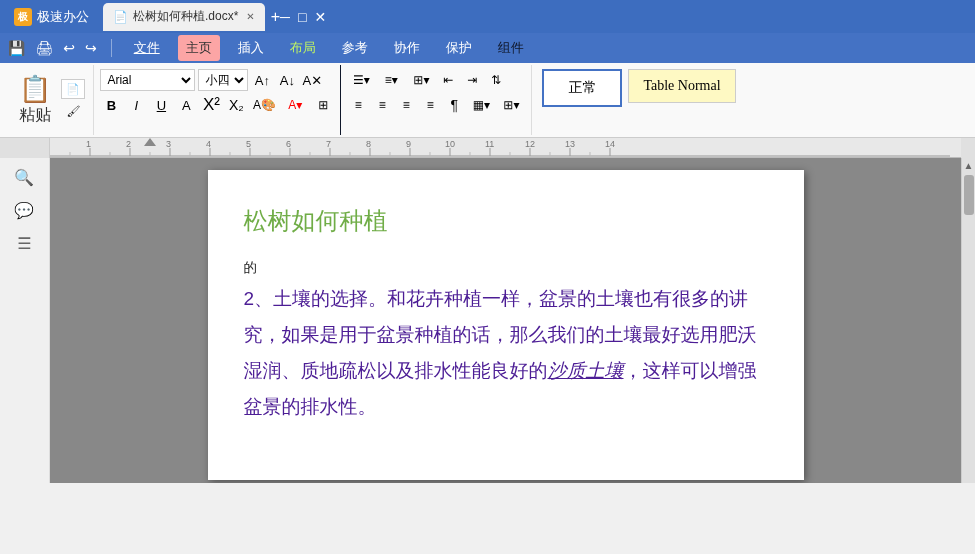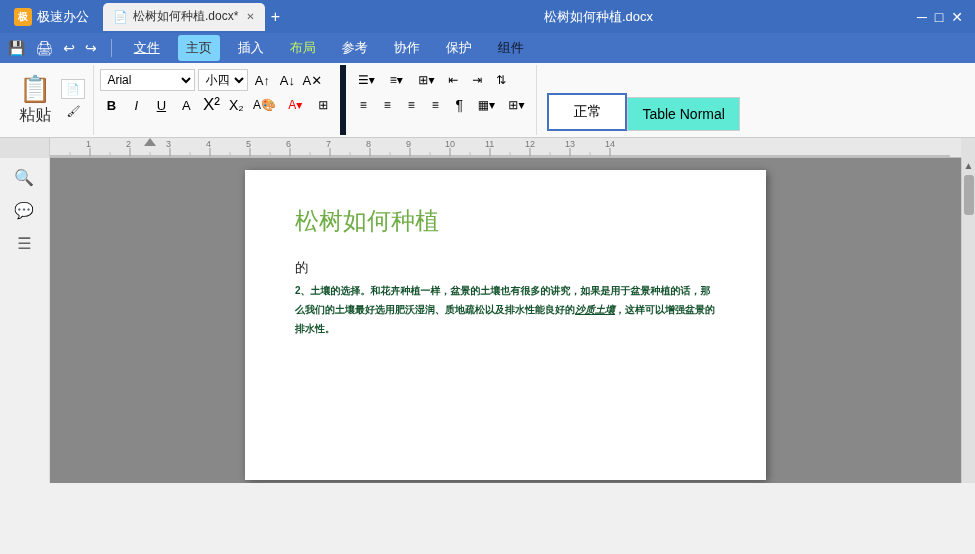--- a/index.html
+++ b/index.html
@@ -15,37 +15,36 @@
       <div style="width:18px;height:18px;background:#f5a623;border-radius:3px;display:flex;align-items:center;justify-content:center;font-size:10px;color:white;font-weight:bold;">极</div>
       <span>极速办公</span>
     </div>
     <div style="display:flex;align-items:center;background:#f0f0f0;border-radius:5px 5px 0 0;padding:0 10px;height:28px;font-size:12px;color:#333;gap:5px;margin-left:4px;">
       <span style="color:#4472C4;font-size:12px;">📄</span>
       <span>松树如何种植.docx*</span>
       <span style="font-size:10px;color:#666;margin-left:3px;">✕</span>
     </div>
     <div style="color:white;font-size:16px;margin-left:6px;cursor:pointer;">+</div>
 
-    <div style="flex:1;text-align:center;color:white;font-size:13px;">松树如何种植.docx</div>
     <div style="display:flex;gap:8px;padding-right:8px;">
       <span style="color:white;font-size:14px;cursor:pointer;">─</span>
       <span style="color:white;font-size:14px;cursor:pointer;">□</span>
       <span style="color:white;font-size:14px;cursor:pointer;">✕</span>
     </div>
   </div>
 
   <div style="display:flex; align-items:center; background:#4472C4; height:30px; padding:0 8px; gap:10px;">
     <div style="color:white;font-size:14px;cursor:pointer;">💾</div>
     <div style="color:white;font-size:14px;cursor:pointer;">🖨</div>
     <div style="color:white;font-size:14px;cursor:pointer;">↩</div>
     <div style="color:white;font-size:14px;cursor:pointer;">↪</div>
     <div style="width:1px;height:18px;background:rgba(255,255,255,0.4);margin:0 4px;"></div>
 
     <div style="color:white;font-size:13px;padding:4px 8px;cursor:pointer;border-radius:3px;text-decoration:underline;">文件</div>
-    <div style="color:#333;font-size:13px;padding:4px 8px;cursor:pointer;border-radius:3px;background:#7dd3fc;">主页</div>
+    <div style="color:#333;font-size:13px;padding:4px 8px;cursor:pointer;border-radius:3px;background:#fca5a5;">主页</div>
     <div style="color:white;font-size:13px;padding:4px 8px;cursor:pointer;border-radius:3px;">插入</div>
     <div style="color:#bef264;font-size:13px;padding:4px 8px;cursor:pointer;border-radius:3px;">布局</div>
     <div style="color:white;font-size:13px;padding:4px 8px;cursor:pointer;border-radius:3px;">参考</div>
     <div style="color:white;font-size:13px;padding:4px 8px;cursor:pointer;border-radius:3px;">协作</div>
     <div style="color:white;font-size:13px;padding:4px 8px;cursor:pointer;border-radius:3px;">保护</div>
     <div style="color:#0f172a;font-size:13px;padding:4px 8px;cursor:pointer;border-radius:3px;">组件</div>
   </div>
 
   <div style="display:flex; align-items:stretch; background:#f9f9f9; border-bottom:1px solid #ccc; min-height:72px; padding:2px 4px; gap:0;">
 
@@ -55,21 +54,21 @@
           <span style="font-size:26px;">📋</span>
           <span style="font-size:16px;color:#333;">粘贴</span>
         </div>
         <div style="display:flex;flex-direction:column;gap:2px;">
           <div style="width:24px;height:20px;border:1px solid #ccc;background:white;display:flex;align-items:center;justify-content:center;font-size:11px;cursor:pointer;">📄</div>
           <div style="width:24px;height:20px;border:1px solid transparent;display:flex;align-items:center;justify-content:center;font-size:11px;cursor:pointer;">🖌</div>
         </div>
       </div>
     </div>
 
-    <div style="display:flex;flex-direction:column;padding:4px 6px;border-right:6px solid #0f172a;gap:3px;min-width:220px;">
+    <div style="display:flex;flex-direction:column;padding:4px 6px;border-right:1px solid #0f172a;gap:3px;min-width:220px;">
       <div style="display:flex;align-items:center;gap:3px;">
         <select style="height:22px;font-size:12px;border:1px solid #ccc;background:white;width:95px;padding:0 2px;">
           <option>Arial</option>
         </select>
         <select style="height:22px;font-size:12px;border:1px solid #ccc;background:white;width:50px;padding:0 2px;">
           <option>小四</option>
         </select>
         <button style="height:22px;min-width:22px;font-size:13px;border:1px solid transparent;background:transparent;cursor:pointer;">A↑</button>
         <button style="height:22px;min-width:22px;font-size:13px;border:1px solid transparent;background:transparent;cursor:pointer;">A↓</button>
         <button style="height:22px;min-width:22px;font-size:13px;border:1px solid transparent;background:transparent;cursor:pointer;">A✕</button>
@@ -100,23 +99,23 @@
         <button style="height:22px;width:22px;font-size:12px;border:1px solid transparent;background:transparent;cursor:pointer;">≡</button>
         <button style="height:22px;width:22px;font-size:12px;border:1px solid transparent;background:transparent;cursor:pointer;">≡</button>
         <button style="height:22px;width:22px;font-size:12px;border:1px solid transparent;background:transparent;cursor:pointer;">≡</button>
         <button style="height:22px;width:22px;font-size:12px;border:1px solid transparent;background:transparent;cursor:pointer;">≡</button>
         <button style="height:22px;width:22px;font-size:14px;border:1px solid transparent;background:transparent;cursor:pointer;">¶</button>
         <button style="height:22px;width:28px;font-size:12px;border:1px solid transparent;background:transparent;cursor:pointer;">▦▾</button>
         <button style="height:22px;width:28px;font-size:12px;border:1px solid transparent;background:transparent;cursor:pointer;">⊞▾</button>
       </div>
     </div>
 
-    <div style="display:flex;align-items:flex-end;padding:4px 10px;flex:1;">
+    <div style="display:flex;align-items:flex-start;gap:6px;padding:4px 10px;flex:1;">
       <div style="border:2px solid #4472C4;padding:8px 20px;font-size:14px;min-width:80px;text-align:center;cursor:pointer;background:white;">正常</div>
-      <div style="border:1px solid #ccc;padding:8px 14px;font-size:14px;min-width:100px;text-align:center;cursor:pointer;background:#5eead4;">Table Normal</div>
+      <div style="border:1px solid #ccc;padding:8px 14px;font-size:14px;min-width:100px;text-align:center;cursor:pointer;background:#fef9c3;font-family:Liberation Serif, serif;">Table Normal</div>
     </div>
 
   </div>
 
   <div style="display:flex;height:20px;background:#e0e0e0;">
     <div style="width:50px;background:#e0e0e0;border-right:1px solid #ccc;"></div>
     <div style="flex:1;background:#e8e8e8;border-bottom:1px solid #bbb;overflow:hidden;position:relative;">
       <svg width="100%" height="20" style="position:absolute;top:0;left:0;">
 
         <line x1="0" y1="18" x2="900" y2="18" stroke="#999" stroke-width="1"></line>
@@ -175,30 +174,30 @@
 
     <div style="width:50px;background:#f0f0f0;border-right:1px solid #ddd;display:flex;flex-direction:column;align-items:center;padding:10px 0;gap:14px;">
       <span style="font-size:16px;color:#666;cursor:pointer;">🔍</span>
       <span style="font-size:16px;color:#666;cursor:pointer;">💬</span>
       <span style="font-size:16px;color:#666;cursor:pointer;">☰</span>
     </div>
 
     <div style="width:0px;background:#e0e0e0;"></div>
 
     <div style="flex:1;overflow:auto;background:#888;padding:12px;display:flex;justify-content:center;">
-      <div style="background:white;width:521px;min-height:310px;padding:35px 50px;box-shadow:2px 2px 8px rgba(0,0,0,0.4);">
+      <div style="background:white;width:596px;min-height:310px;padding:35px 36px;box-shadow:2px 2px 8px rgba(0,0,0,0.4);">
 
         <h1 style="color:#70AD47;font-size:24px;font-weight:normal;margin-bottom:18px;font-family:Arial,sans-serif;">松树如何种植</h1>
 
 
         <div style="line-height:1.9;font-size:13.5px;color:#222;font-family:Arial,sans-serif;">
           <span>的</span>
         </div>
 
-        <div style="line-height:1.9;font-size:10px;color:#14532d;font-family:Arial,sans-serif;font-weight:bold;">
+        <div style="line-height:1.9;font-size:19px;color:#4c1d95;font-family:Arial,sans-serif;">
           <span>2、土壤的选择。和花卉种植一样，盆景的土壤也有很多的讲究，如果是用于盆景种植的话，那么我们的土壤最好选用肥沃湿润、质地疏松以及排水性能良好的<span style="text-decoration:underline;font-style:italic;">沙质土壤</span>，这样可以增强盆景的排水性。</span>
         </div>
 
       </div>
     </div>
 
     <div style="width:14px;background:#e0e0e0;border-left:1px solid #ccc;display:flex;flex-direction:column;align-items:center;padding-top:2px;">
       <div style="font-size:10px;cursor:pointer;color:#666;">▲</div>
       <div style="width:10px;height:40px;background:#aaa;border-radius:3px;margin-top:4px;cursor:pointer;"></div>
     </div>

